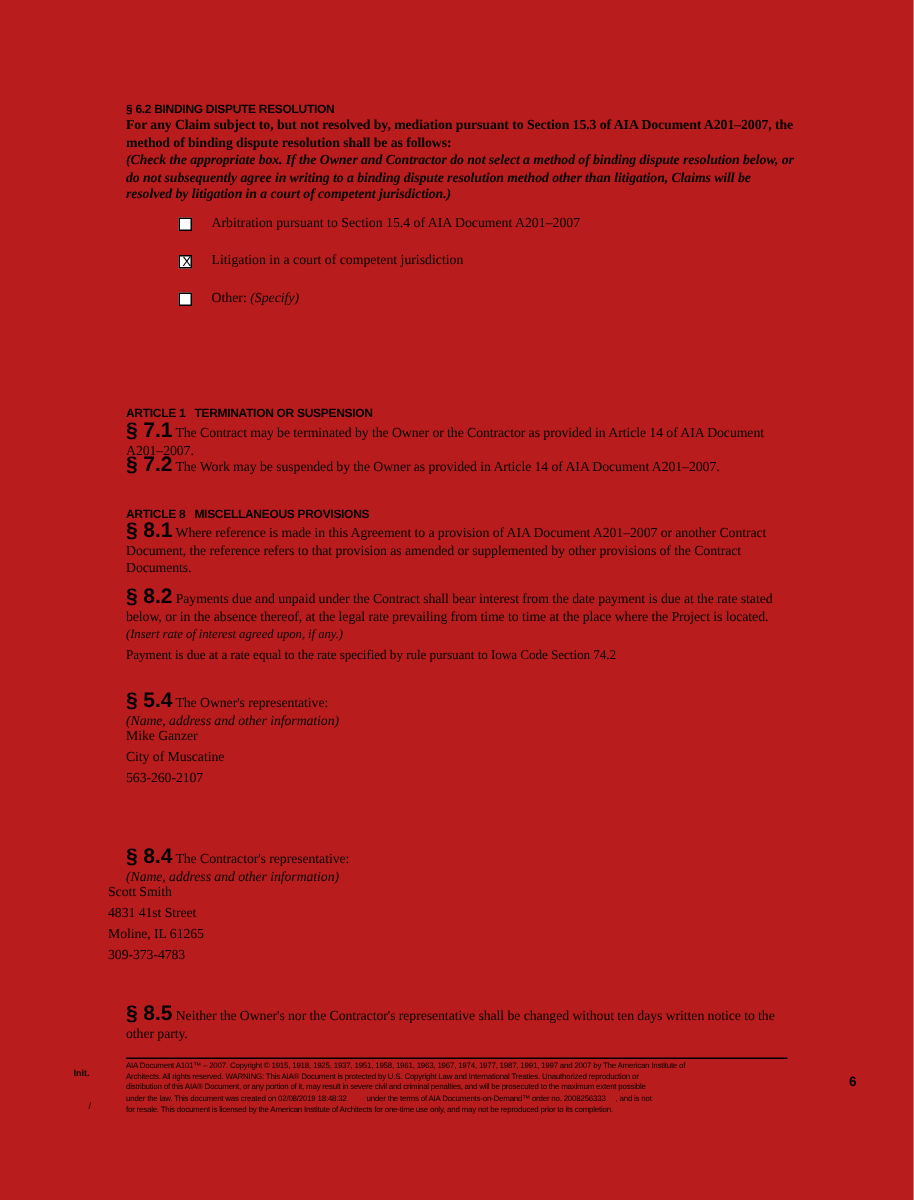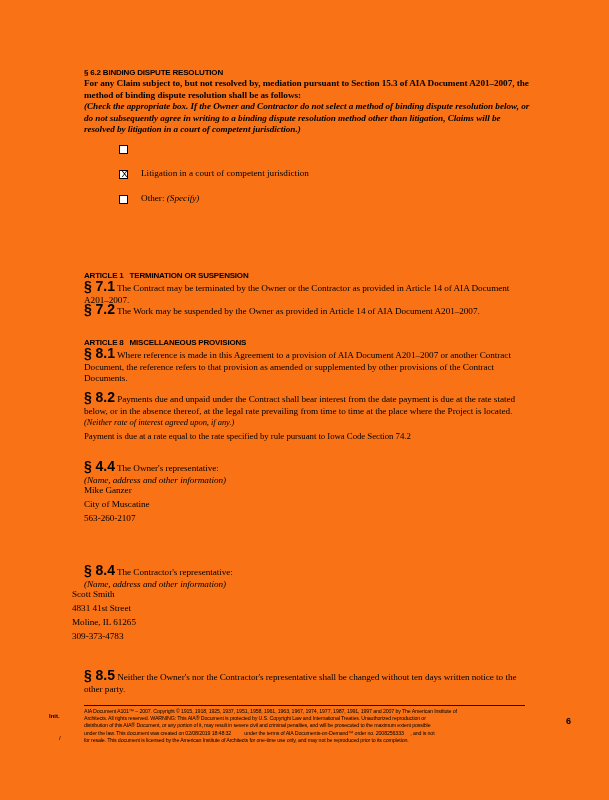--- a/index.html
+++ b/index.html
@@ -1,17 +1,17 @@
 <!DOCTYPE html>
 <html><head>
 <meta charset="utf-8">
 <style>
   html, body { margin: 0; padding: 0; background: #ffffff; }
   body { width: 609px; height: 800px; position: relative; overflow: hidden; color: #000; }
-  .page { position: absolute; left: 0; top: 0; width: 609px; height: 800px; background: #f97316; }
+  .page { position: absolute; left: 0; top: 0; width: 609px; height: 800px; background: #b91c1c; }
   .abs { position: absolute; }
   .body-text { font-family: "Liberation Serif", serif; font-size: 9.2px; line-height: 11.5px; letter-spacing: -0.05px; }
   .ital { font-style: italic; }
   .hdr { font-family: "Liberation Sans", sans-serif; font-weight: bold; font-size: 8px; letter-spacing: -0.2px; }
   .sec { font-family: "Liberation Sans", sans-serif; font-weight: bold; font-size: 14px; }
   .checkbox { position: absolute; width: 9px; height: 9px; border: 1px solid #000; box-sizing: border-box; background: #fff; }
   .checkbox .mark { position: absolute; left: 0; top: -3px; width: 9px; text-align: center; font-family: "Liberation Sans", sans-serif; font-size: 9px; line-height: 12px; }
   .opt-label { font-family: "Liberation Serif", serif; font-size: 9.2px; }
   .footer-rule { position: absolute; left: 84px; top: 705px; width: 441px; height: 1px; background: #000; }
   .footer-text { font-family: "Liberation Sans", sans-serif; font-size: 5.3px; line-height: 7.2px; letter-spacing: -0.15px; }
@@ -28,20 +28,21 @@
     <div>For any Claim subject to, but not resolved by, mediation pursuant to Section 15.3 of AIA Document A201–2007, the</div>
     <div>method of binding dispute resolution shall be as follows:</div>
     <div class="ital">(Check the appropriate box. If the Owner and Contractor do not select a method of binding dispute resolution below, or</div>
     <div class="ital">do not subsequently agree in writing to a binding dispute resolution method other than litigation, Claims will be</div>
     <div class="ital">resolved by litigation in a court of competent jurisdiction.)</div>
   </div>
 
   <div class="checkbox" style="left:119px; top:145px;">
     <span class="mark"></span>
   </div>
+  <div class="abs opt-label" style="left:141px; top:143px; white-space:nowrap;">Arbitration pursuant to Section 15.4 of AIA Document A201–2007</div>
 
   <div class="checkbox" style="left:119px; top:170px;">
     <span class="mark">X</span>
   </div>
   <div class="abs opt-label" style="left:141px; top:168px; white-space:nowrap;">Litigation in a court of competent jurisdiction</div>
 
   <div class="checkbox" style="left:119px; top:195px;">
     <span class="mark"></span>
   </div>
   <div class="abs opt-label" style="left:141px; top:193px; white-space:nowrap;">
@@ -61,26 +62,26 @@
   <div class="abs hdr" style="left:84px; top:338px; white-space:pre;">ARTICLE 8   MISCELLANEOUS PROVISIONS</div>
   <div class="abs body-text" style="left:84px; top:348px; white-space:nowrap;">
     <div><span class="sec">§ 8.1</span><span> Where reference is made in this Agreement to a provision of AIA Document A201–2007 or another Contract</span></div>
     <div>Document, the reference refers to that provision as amended or supplemented by other provisions of the Contract</div>
     <div>Documents.</div>
   </div>
 
   <div class="abs body-text" style="left:84px; top:392px; white-space:nowrap;">
     <div><span class="sec">§ 8.2</span><span> Payments due and unpaid under the Contract shall bear interest from the date payment is due at the rate stated</span></div>
     <div>below, or in the absence thereof, at the legal rate prevailing from time to time at the place where the Project is located.</div>
-    <div class="ital" style="font-size:8.5px;">(Neither rate of interest agreed upon, if any.)</div>
+    <div class="ital" style="font-size:8.5px;">(Insert rate of interest agreed upon, if any.)</div>
   </div>
   <div class="abs body-text" style="left:84px; top:431px; white-space:nowrap; font-size:8.8px;">Payment is due at a rate equal to the rate specified by rule pursuant to Iowa Code Section 74.2</div>
 
   <div class="abs body-text" style="left:84px; top:461px; white-space:nowrap;">
-    <div><span class="sec">§ 4.4</span><span> The Owner's representative:</span></div>
+    <div><span class="sec">§ 5.4</span><span> The Owner's representative:</span></div>
     <div class="ital">(Name, address and other information)</div>
   </div>
   <div class="abs body-text" style="left:84px; top:483px; line-height:14px; white-space:nowrap;">
     <div>Mike Ganzer</div>
     <div>City of Muscatine</div>
     <div>563-260-2107</div>
   </div>
 
   <div class="abs body-text" style="left:84px; top:565px; white-space:nowrap;">
     <div><span class="sec">§ 8.4</span><span> The Contractor's representative:</span></div>

